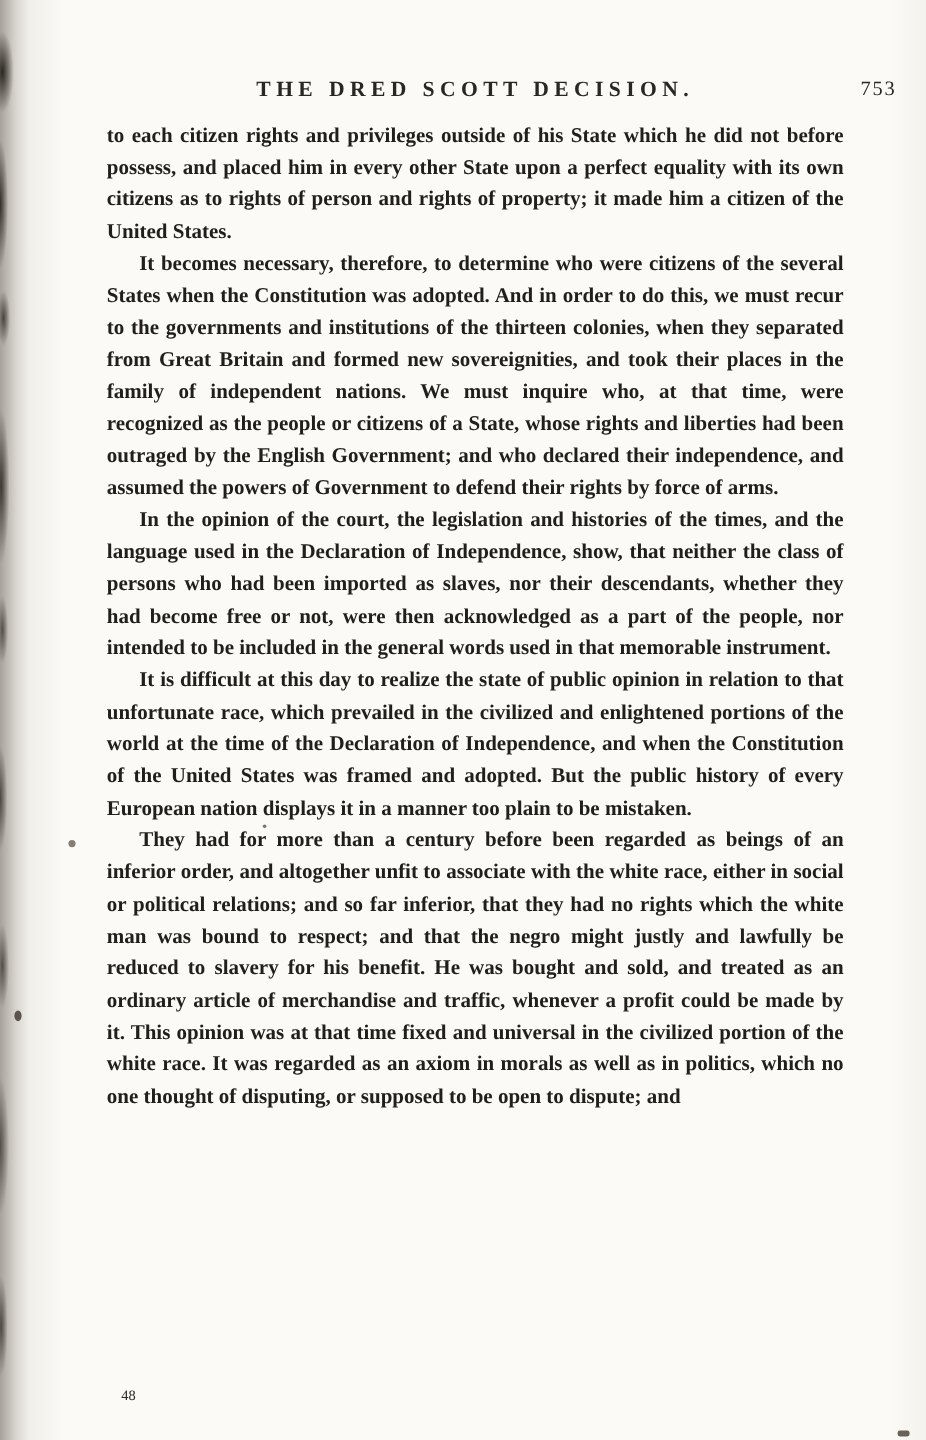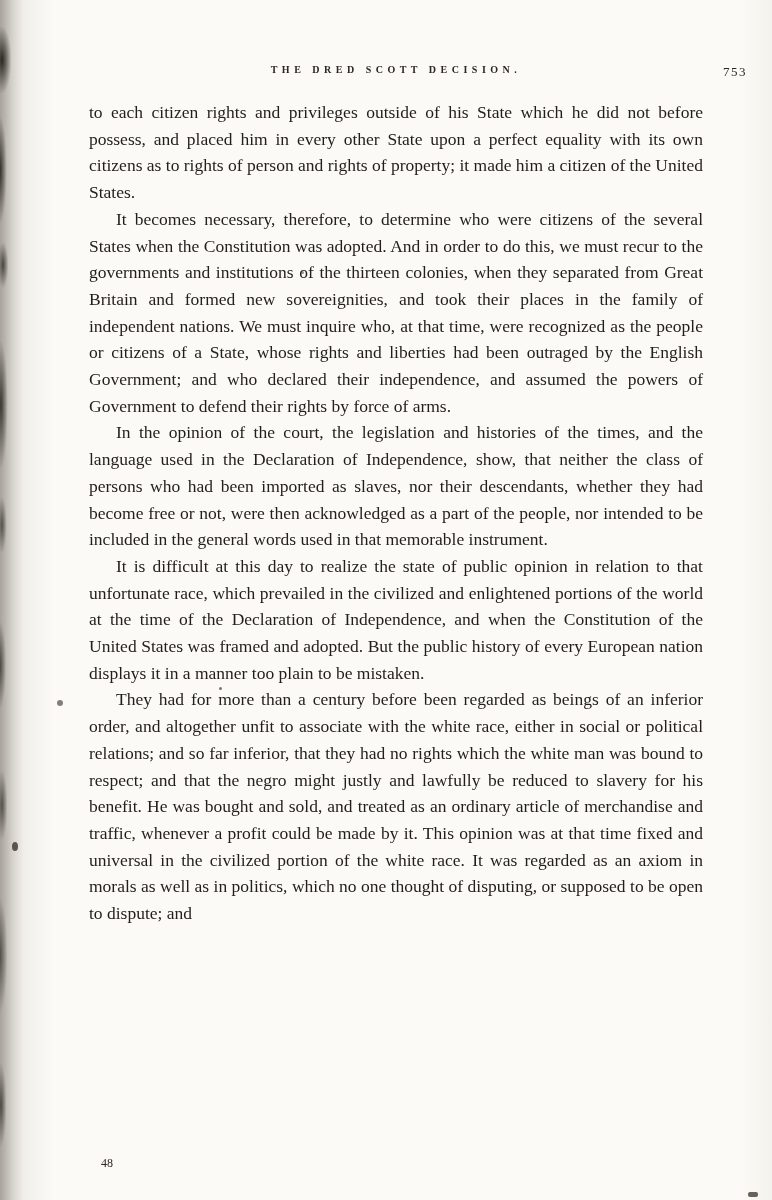--- a/index.html
+++ b/index.html
@@ -44,41 +44,42 @@
     left: 89px; top: 64px;
     width: 614px; height: 26px;
     color: #2a2622;
   }
   .running-title {
     position: absolute;
     left: 50%;
     transform: translateX(-50%);
     white-space: nowrap;
     font-weight: bold;
-    font-size: 10px;
+    font-size: 18px;
     letter-spacing: 4.5px;
   }
   .page-number {
     position: absolute;
     right: -44px; top: 0;
-    font-size: 13px;
+    font-size: 17px;
     letter-spacing: 1.5px;
   }
   .text-block {
     position: absolute;
     left: 89px; top: 99px;
     width: 614px;
     font-size: 17.5px;
     line-height: 26.7px;
     color: #221e1a;
     text-align: justify;
   }
   .text-block p {
     margin: 0;
     text-indent: 27px;
+    font-weight: bold;
   }
   .text-block p.cont {
     text-indent: 0;
   }
   .signature-mark {
     position: absolute;
     left: 101px; top: 1156px;
     font-size: 12px;
     color: #2a2622;
   }

